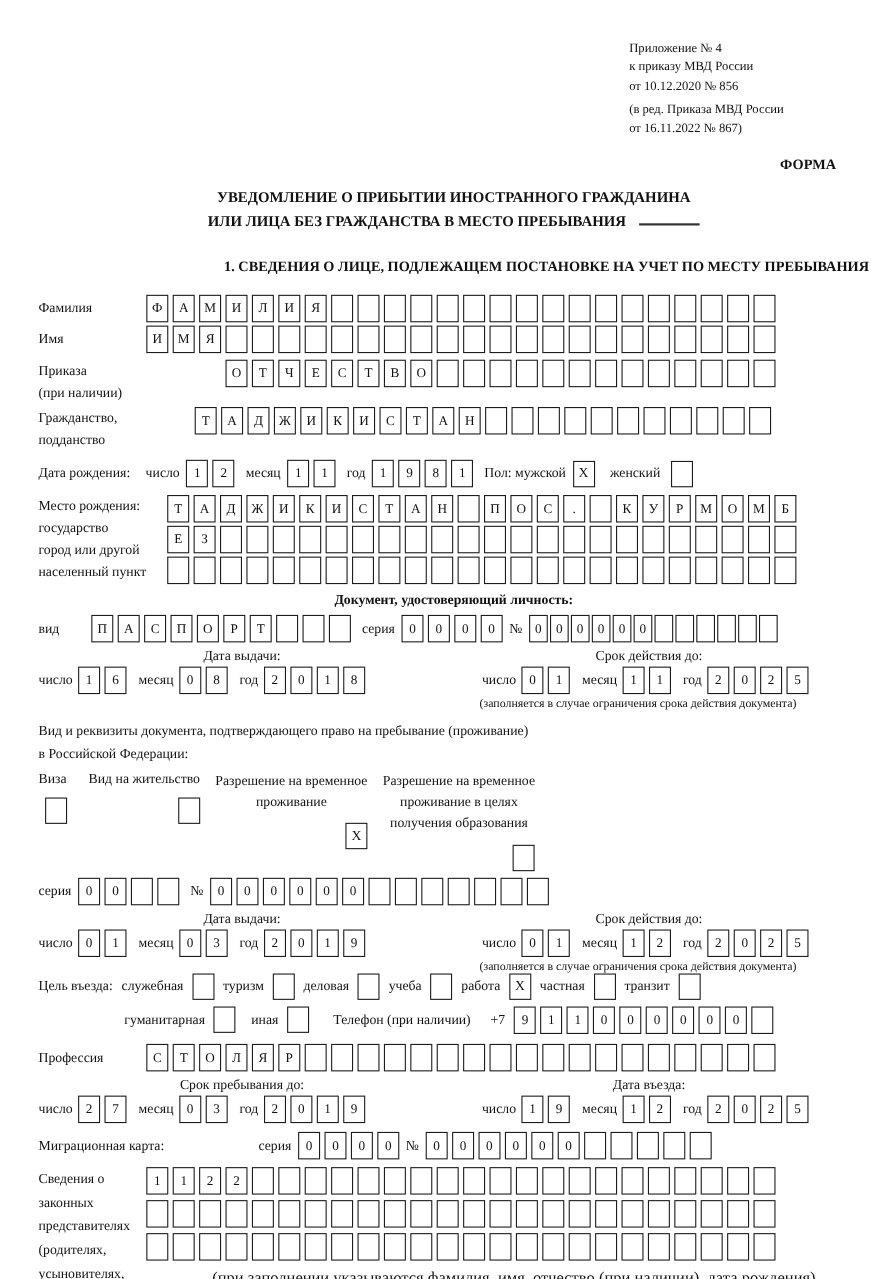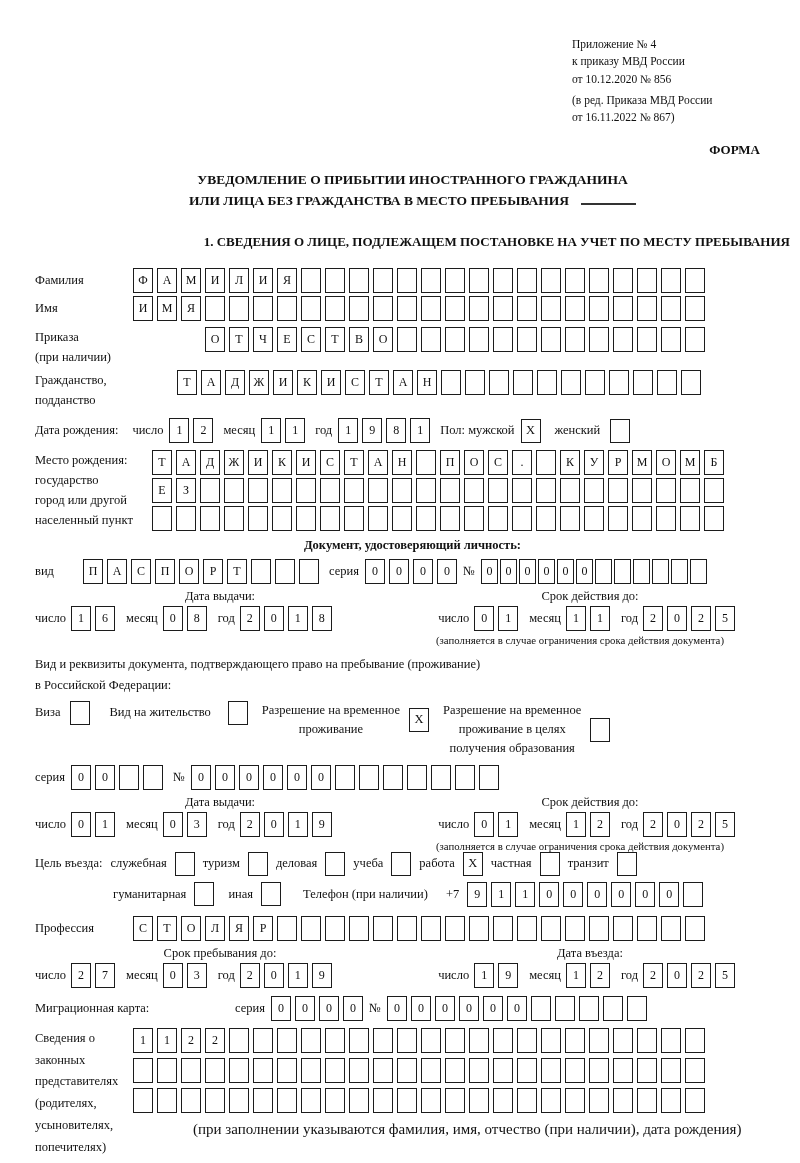--- a/index.html
+++ b/index.html
@@ -38,21 +38,21 @@
   }
   .ml6{margin-left:6px;} .ml10{margin-left:10px;} .ml14{margin-left:14px;}
   .doc-heading{text-align:center;font-weight:bold;font-size:12.5px;margin:7px 0 6px 0;}
   .dheads{display:flex;margin-top:5px;}
   .dheads div{width:370px;text-align:center;}
   .drow{display:flex;justify-content:space-between;padding-right:55px;margin-top:2px;}
   .dgroup{display:flex;align-items:center;gap:5px;}
   .fnote{font-size:10.8px;margin-left:330px;text-align:center;width:430px;margin-top:3px;}
   .plain{margin-top:8px;line-height:1.7;}
   .opts{display:flex;align-items:flex-start;gap:14px;margin-top:4px;}
-  .opt{display:flex;align-items:center;gap:9px;}
+  .opt{display:flex;align-items:flex-end;gap:9px;flex-direction:column;}
   .opt-lines{text-align:center;line-height:1.55;}
   .purpose-row{display:flex;align-items:center;gap:8px;margin-top:0;flex-wrap:nowrap;}
   .purpose-row2{display:flex;align-items:center;gap:8px;margin-top:6px;margin-left:78px;}
   .rep-note{font-size:15px;margin-top:8px;margin-left:60px;}
 </style>
 </head>
 <body>
 
 <div class="page">
 

